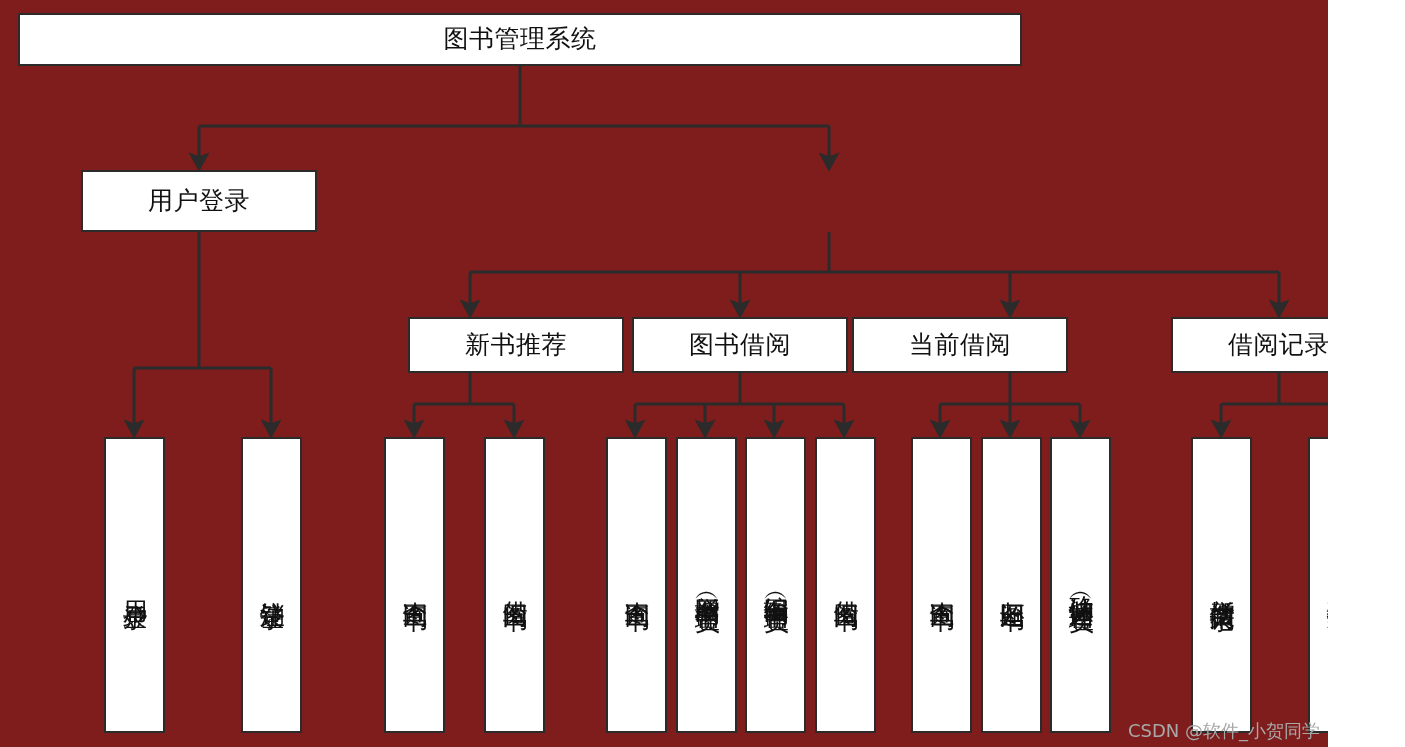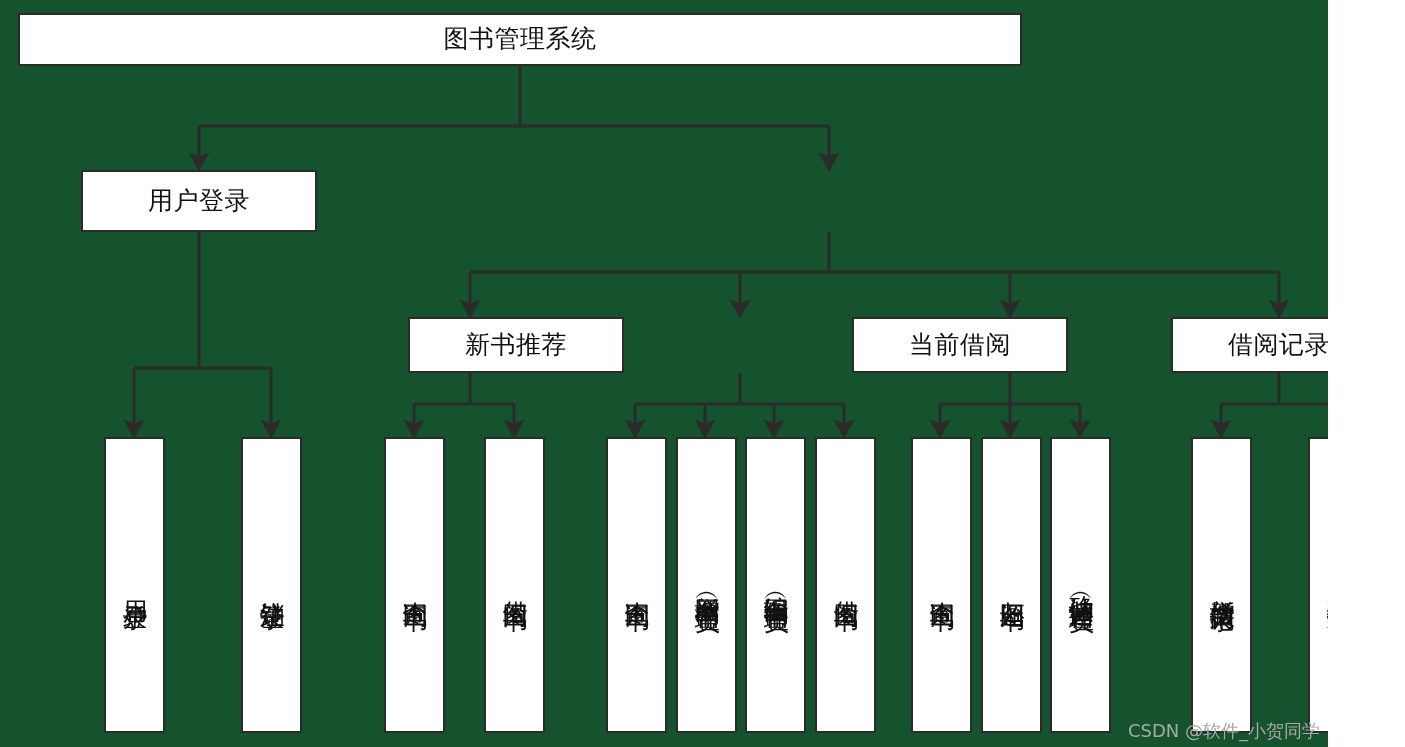--- a/index.html
+++ b/index.html
@@ -8,21 +8,21 @@
     padding: 0;
     background: #ffffff;
   }
   body {
     font-family: "DejaVu Sans", "Liberation Sans", sans-serif;
   }
   #diagram-root {
     position: relative;
     width: 1328px;
     height: 747px;
-    background: #14532d;
+    background: #7f1d1d;
     overflow: hidden;
     text-decoration: underline;
   }
   #edge-layer {
     position: absolute;
     left: 0;
     top: 0;
     width: 1405px;
     height: 747px;
     pointer-events: none;
@@ -131,20 +131,23 @@
     <span class="label">图书管理系统</span>
   </div>
 
   <div class="node horizontal" style="left:81px; top:170px; width:236px; height:62px;">
     <span class="label">用户登录</span>
   </div>
 
   <div class="node horizontal" style="left:362px; top:317px; width:216px; height:56px;margin-left:46px;">
     <span class="label">新书推荐</span>
   </div>
+  <div class="node horizontal" style="left:632px; top:317px; width:216px; height:56px;">
+    <span class="label">图书借阅</span>
+  </div>
   <div class="node horizontal" style="left:852px; top:317px; width:216px; height:56px;">
     <span class="label">当前借阅</span>
   </div>
   <div class="node horizontal" style="left:1171px; top:317px; width:216px; height:56px;">
     <span class="label">借阅记录</span>
   </div>
 
   <div class="node vertical" style="left:104px; top:437px; width:61px; height:296px;">
     <span class="label">用户登录</span>
   </div>

